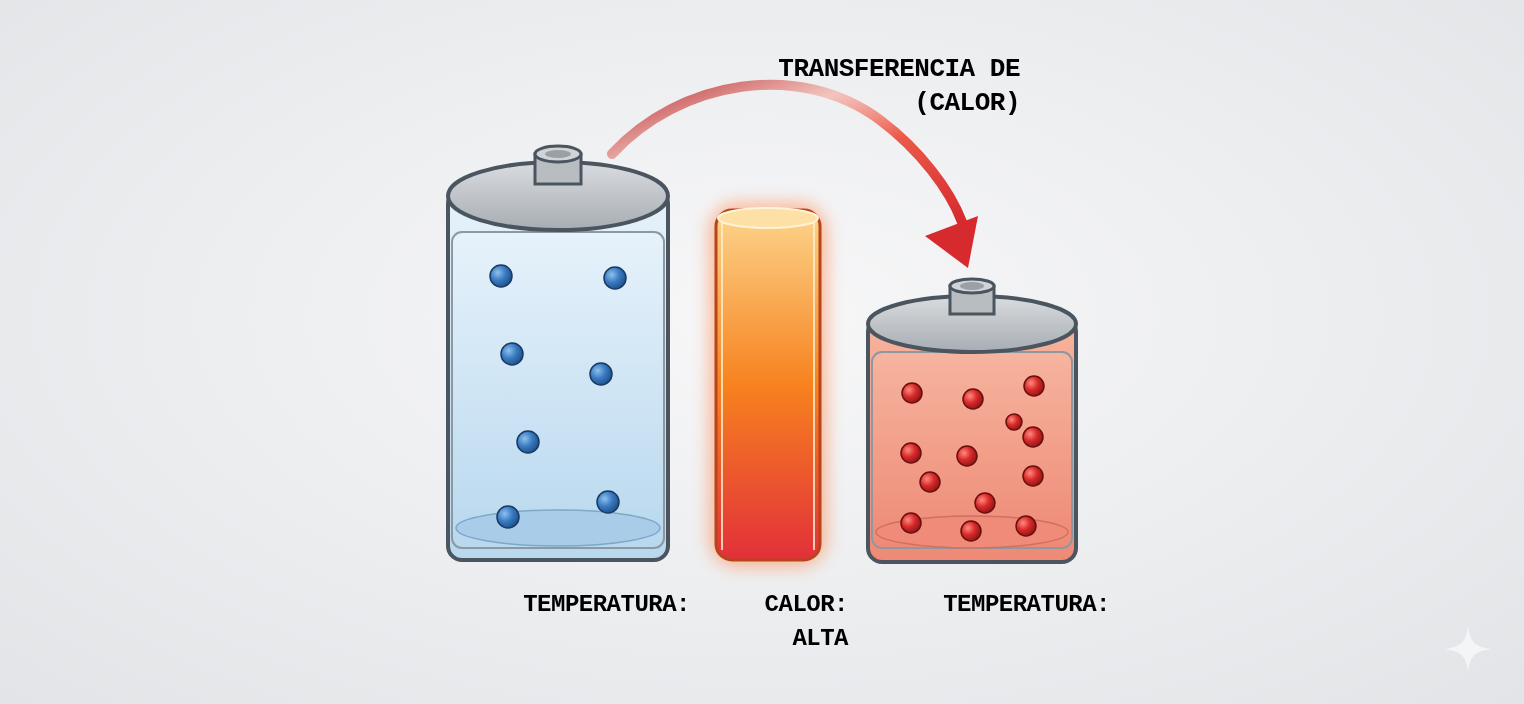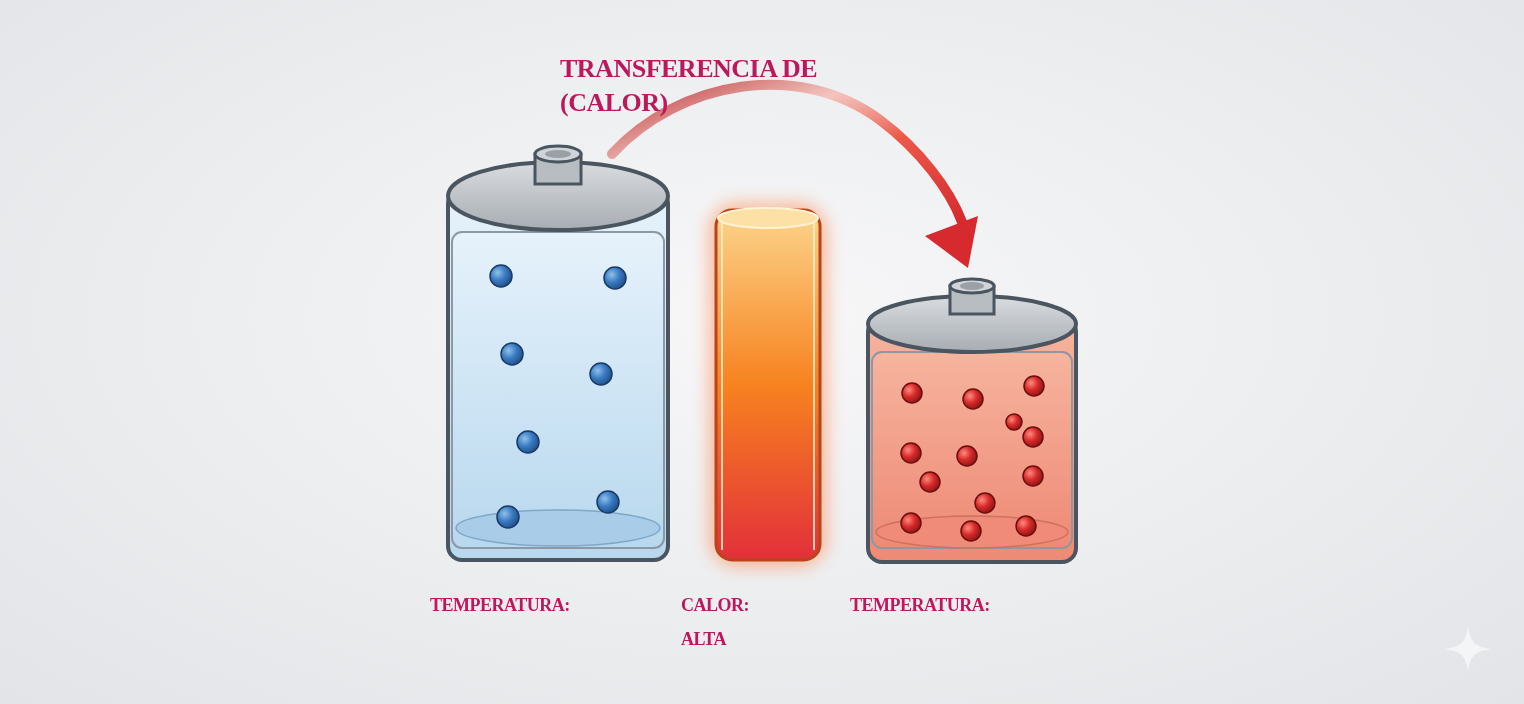--- a/index.html
+++ b/index.html
@@ -1,25 +1,25 @@
 <!DOCTYPE html>
 <html><head>
 <meta charset="utf-8">
 <style>
   html,body{margin:0;padding:0;}
   body{width:1524px;height:704px;overflow:hidden;position:relative;
     background:radial-gradient(ellipse at 50% 45%, #f7f7f8 0%, #eeeff1 45%, #e2e4e7 100%);
     font-family:"DejaVu Sans","Liberation Sans",sans-serif;}
   #stage{position:absolute;left:0;top:0;width:1524px;height:704px;}
-  .label{position:absolute;text-align:left;color:#be185d;font-weight:bold;
-    font-family:Liberation Serif, serif;letter-spacing:-0.5px;line-height:1.22;}
+  .label{position:absolute;text-align:right;color:#000000;font-weight:bold;
+    font-family:Liberation Mono, monospace;letter-spacing:-0.5px;line-height:1.22;}
   .title{left:560px;top:52px;width:460px;font-size:26px;line-height:34px;}
-  .lbl-bottom{top:588px;font-size:18px;line-height:34px;}
+  .lbl-bottom{top:588px;font-size:24px;line-height:34px;}
   #lbl-left{left:430px;width:260px;}
-  #lbl-center{left:681px;width:120px;}
+  #lbl-center{left:728px;width:120px;}
   #lbl-right{left:850px;width:260px;}
   .sparkle{position:absolute;left:1443px;top:624px;width:50px;height:50px;}
 </style>
 </head>
 <body>
 
 <div id="stage">
 
   <svg width="1524" height="704" viewBox="0 0 1524 704" style="position:absolute;left:0;top:0;">
     <defs>

